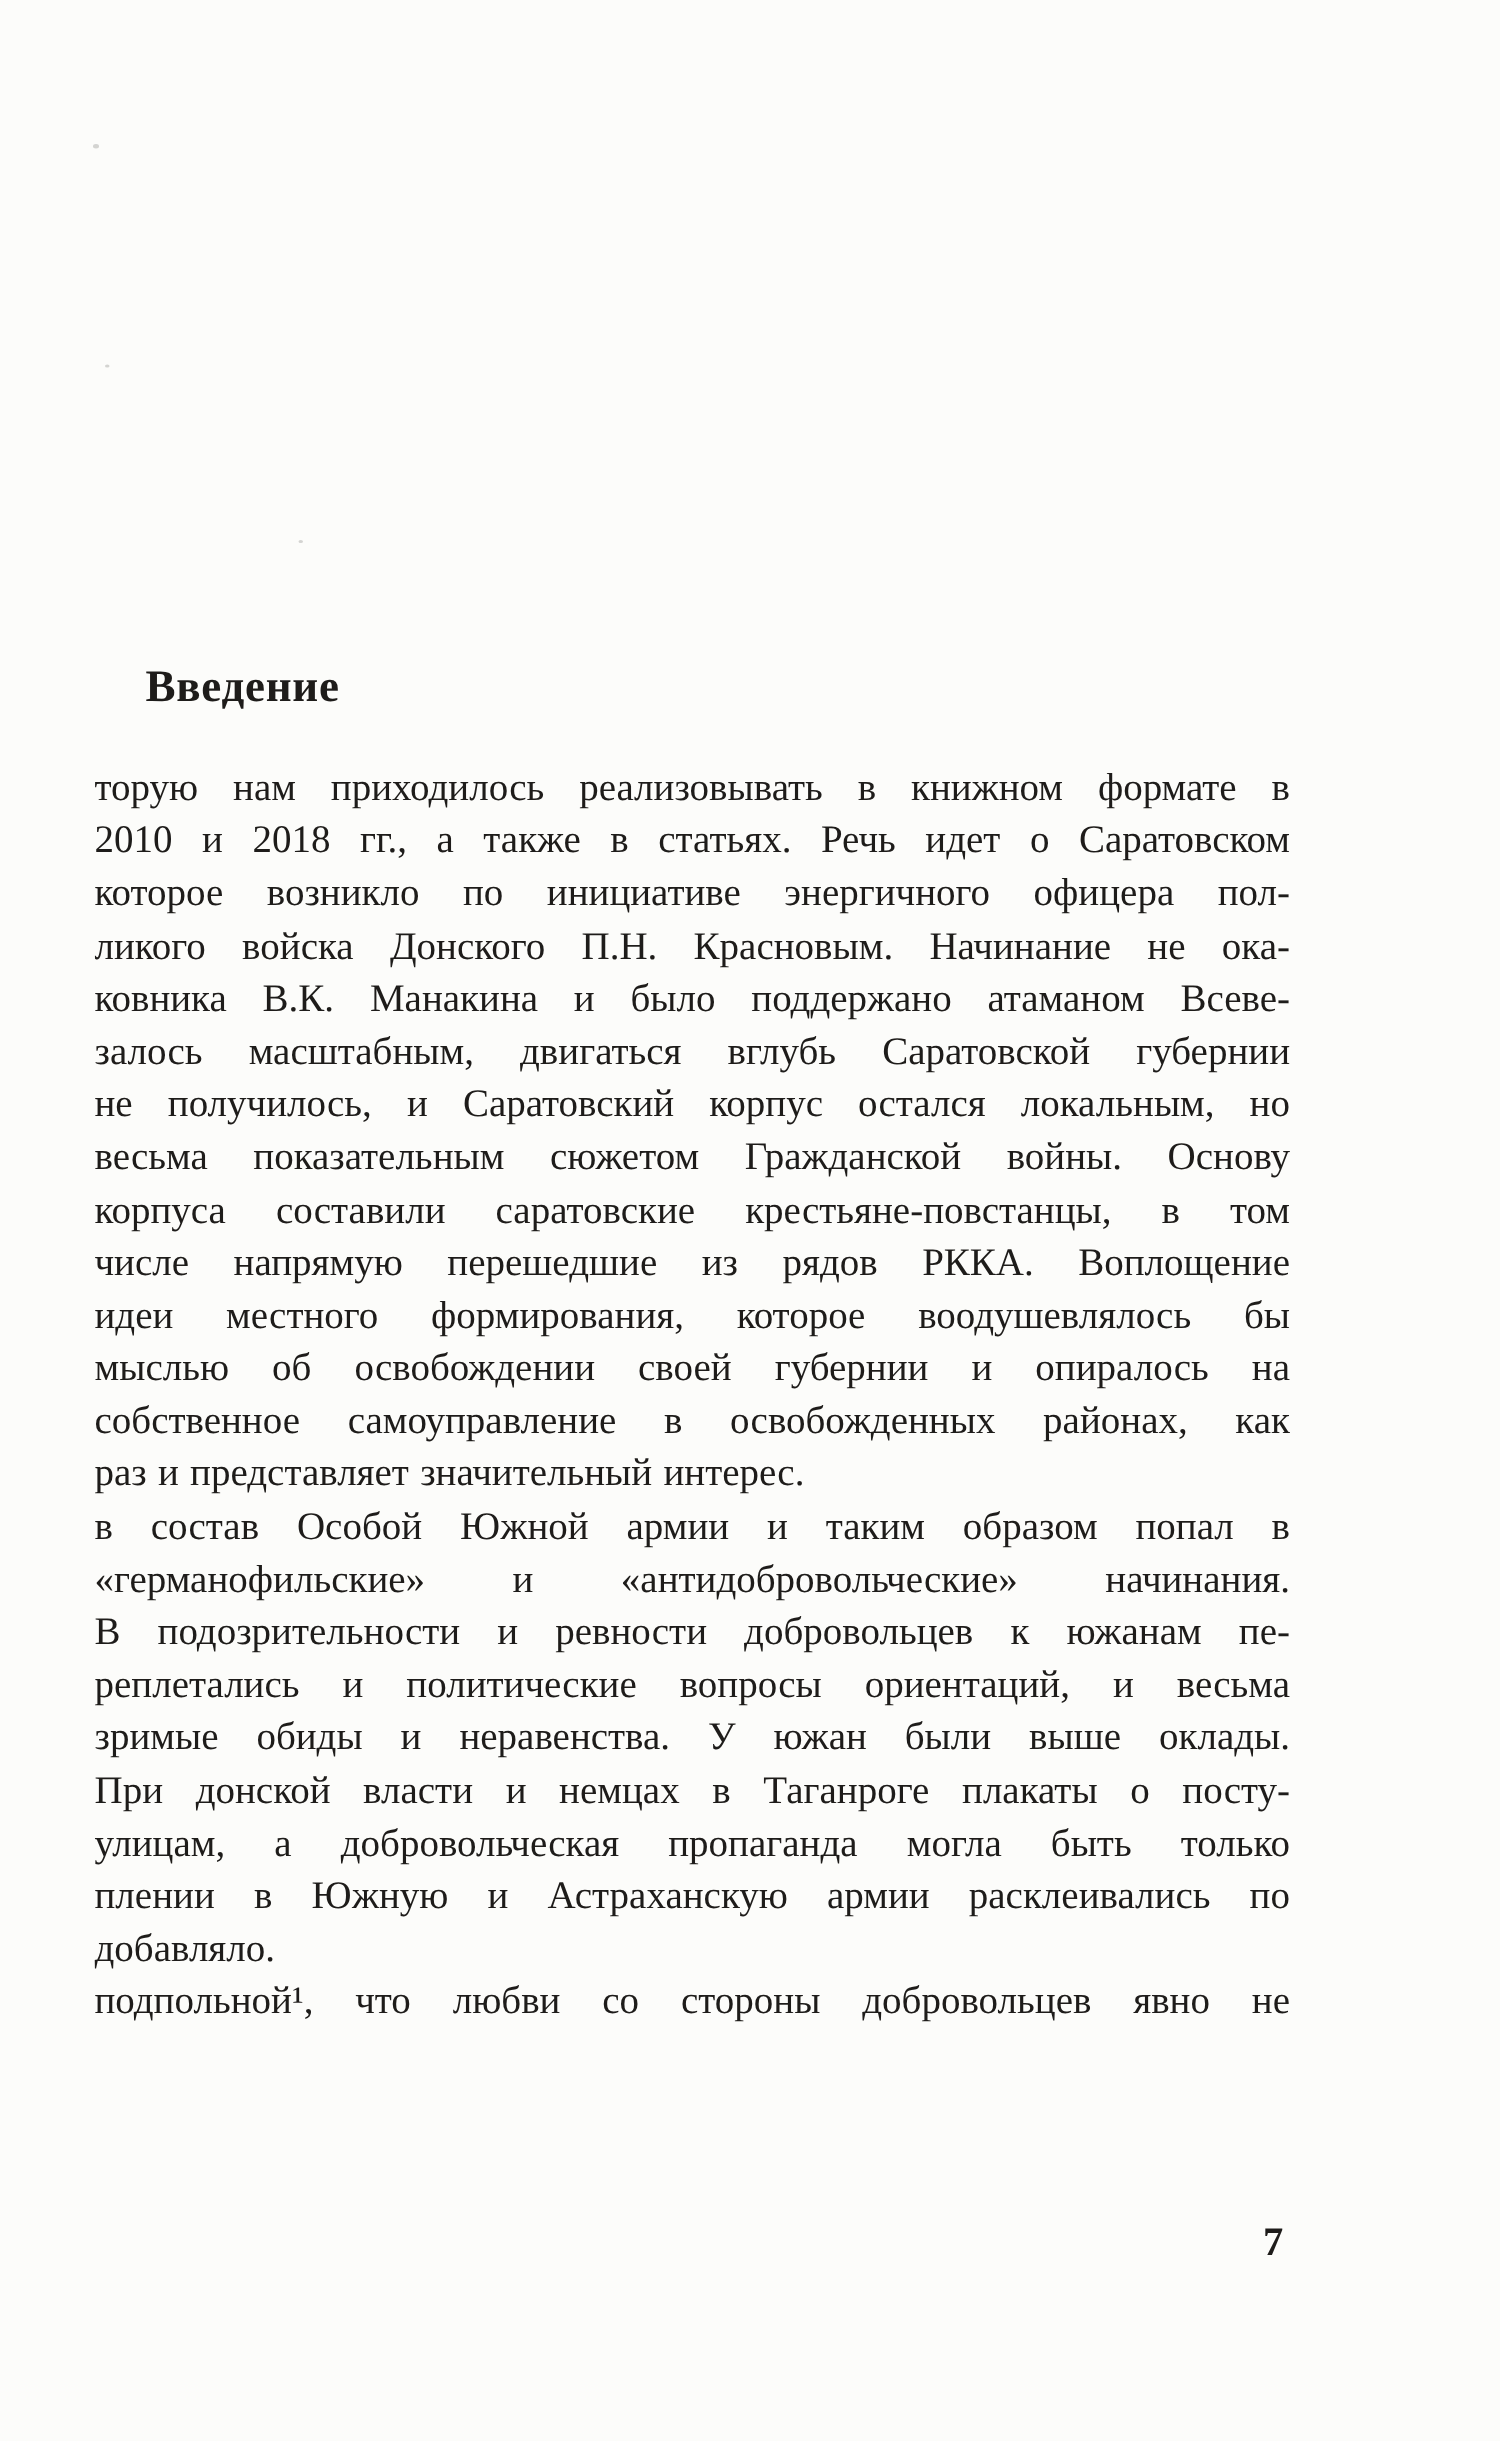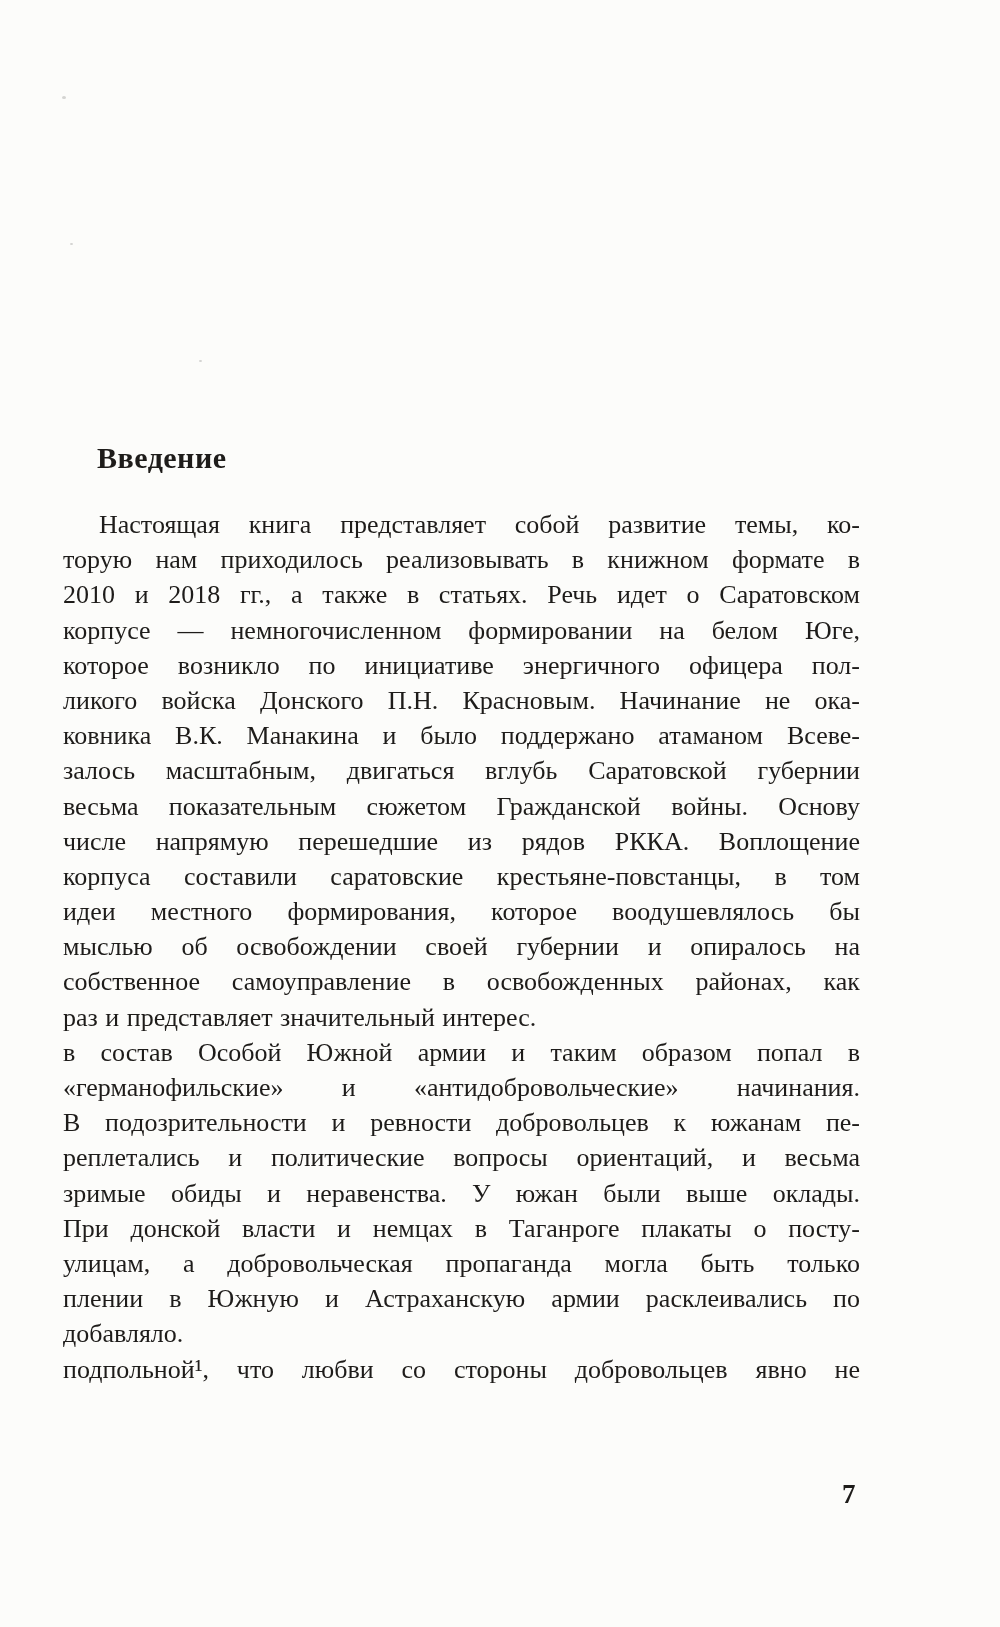--- a/index.html
+++ b/index.html
@@ -68,31 +68,30 @@
 
 <div class="sheet">
   <span class="speck s1"></span>
   <span class="speck s2"></span>
   <span class="speck s3"></span>
 
   <h1 class="heading">Введение</h1>
 
   <div class="body-text">
       <div class="paragraph">
-        <div class="line indent">Настоящая книга представляет собой развитие темы, ко-</div>
         <div class="line">торую нам приходилось реализовывать в книжном формате в</div>
         <div class="line">2010 и 2018 гг., а также в статьях. Речь идет о Саратовском</div>
-        <div class="line">корпусе — немногочисленном формировании на белом Юге,</div>
         <div class="line">которое возникло по инициативе энергичного офицера пол-</div>
         <div class="line">ликого войска Донского П.Н. Красновым. Начинание не ока-</div>
         <div class="line">ковника В.К. Манакина и было поддержано атаманом Всеве-</div>
         <div class="line">залось масштабным, двигаться вглубь Саратовской губернии</div>
+        <div class="line">не получилось, и Саратовский корпус остался локальным, но</div>
         <div class="line">весьма показательным сюжетом Гражданской войны. Основу</div>
+        <div class="line">корпуса составили саратовские крестьяне-повстанцы, в том</div>
         <div class="line">числе напрямую перешедшие из рядов РККА. Воплощение</div>
-        <div class="line">корпуса составили саратовские крестьяне-повстанцы, в том</div>
         <div class="line">идеи местного формирования, которое воодушевлялось бы</div>
         <div class="line">мыслью об освобождении своей губернии и опиралось на</div>
         <div class="line">собственное самоуправление в освобожденных районах, как</div>
         <div class="line last">раз и представляет значительный интерес.</div>
       </div>
       <div class="paragraph">
         <div class="line">в состав Особой Южной армии и таким образом попал в</div>
         <div class="line">«германофильские» и «антидобровольческие» начинания.</div>
         <div class="line">В подозрительности и ревности добровольцев к южанам пе-</div>
         <div class="line">реплетались и политические вопросы ориентаций, и весьма</div>

